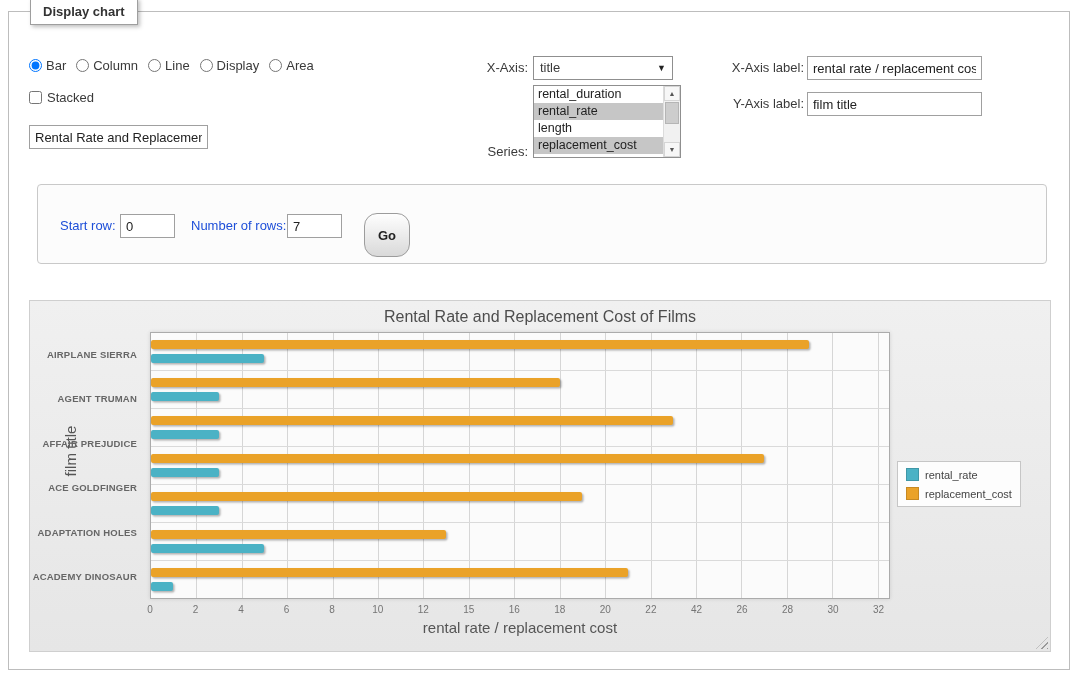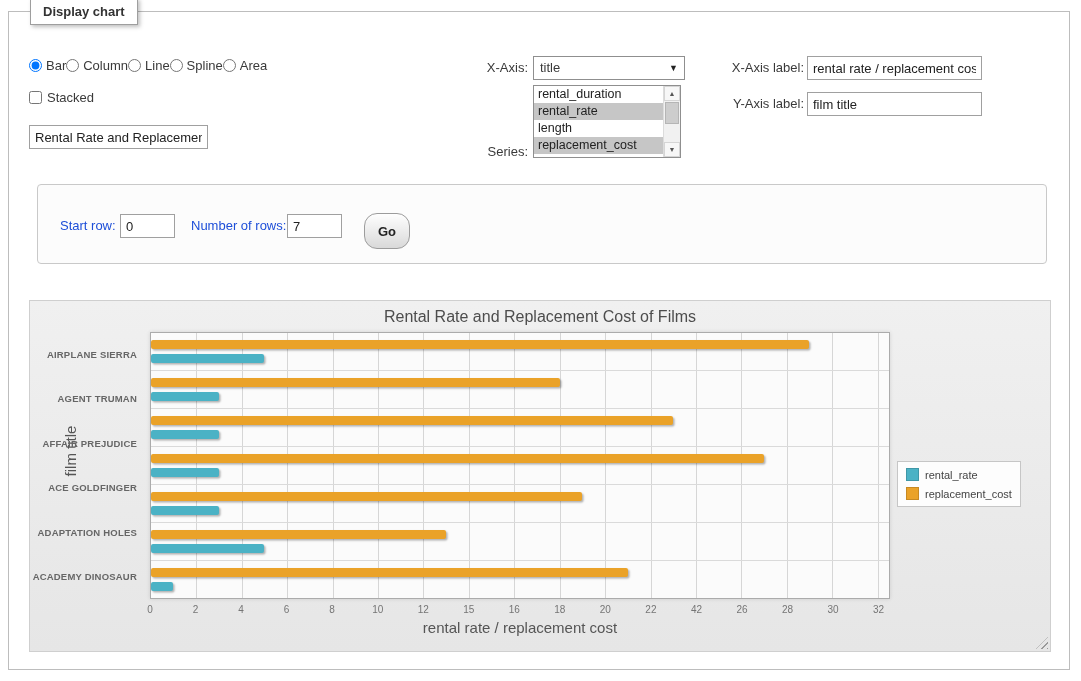--- a/index.html
+++ b/index.html
@@ -7,35 +7,35 @@
   body { font-family: "Liberation Sans", sans-serif; color: #3a3a3a; }
   .page { position: relative; width: 1081px; height: 681px; background: #fff; overflow: hidden; }
 
   .outer-box { position: absolute; left: 8px; top: 11px; width: 1062px; height: 659px;
                border: 1px solid #bdbdbd; background: #fff; }
   .legend-box { position: absolute; left: 21px; top: -14px; background: #fff; border: 1px solid #9e9e9e;
                 padding: 5px 12px; font-size: 13px; font-weight: bold; color: #333;
                 box-shadow: 2px 2px 4px rgba(0,0,0,0.25); }
 
   
-  .radio-row { position: absolute; left: 20px; top: 46px; display: flex; align-items: center; font-size: 13px; }
+  .radio-row { position: absolute; left: 20px; top: 46px; display: flex; gap: 10px; align-items: center; font-size: 13px; }
   .rb { display: flex; align-items: center; gap: 4px; cursor: pointer; }
   .rb input { margin: 0; }
   .stacked-row { position: absolute; left: 20px; top: 78px; display: flex; align-items: center; gap: 5px; font-size: 13px; cursor: pointer; }
   .txt { border: 1px solid #a0a0a0; height: 24px; font-size: 13px; padding: 0 5px; color: #222;
          font-family: "Liberation Sans", sans-serif; background: #fff; }
   .title-input { position: absolute; left: 20px; top: 113px; width: 179px; }
 
   .fld-label { position: absolute; height: 24px; line-height: 24px; font-size: 13px; text-align: right; color: #3a3a3a; }
   .lbl-xaxis   { left: 380px; top: 44px; width: 139px; }
   .lbl-series  { left: 380px; top: 128px; width: 139px; }
   .lbl-xlabel  { left: 628px; top: 44px; width: 167px; }
   .lbl-ylabel  { left: 628px; top: 80px; width: 167px; }
 
-  .select { position: absolute; left: 524px; top: 44px; width: 152px; height: 24px; border: 1px solid #8f8f8f;
+  .select { position: absolute; left: 524px; top: 44px; width: 140px; height: 24px; border: 1px solid #8f8f8f;
             background: #fff; font-size: 13px; line-height: 22px; padding: 0 20px 0 6px; cursor: pointer; }
   .select-arrow { position: absolute; right: 6px; top: 0; line-height: 22px; font-size: 9px; color: #222; }
 
   .listbox { position: absolute; left: 524px; top: 73px; width: 148px; height: 73px; border: 1px solid #8f8f8f;
              background: #fff; overflow: hidden; }
   .lb-options { position: absolute; left: 0; top: 0; right: 17px; bottom: 0; overflow: hidden; }
   .opt { height: 17px; line-height: 17px; font-size: 12.5px; padding: 0 4px; white-space: nowrap; cursor: default; color: #222; }
   .opt.sel { background: #c6c6c6; }
   .lb-scroll { position: absolute; top: 0; right: 0; width: 17px; bottom: 0; background: #f1f1f1; border-left: 1px solid #dcdcdc; }
   .lb-arrow { position: absolute; left: 0; right: 0; height: 15px; background: #f7f7f7; border: 1px solid #d5d5d5;
@@ -47,21 +47,21 @@
   .ylabel-input { position: absolute; left: 798px; top: 80px; width: 175px; }
 
   
   .rows-panel { position: absolute; left: 28px; top: 172px; width: 1010px; height: 80px;
                 border: 1px solid #c9c9c9; border-radius: 4px; background: #fcfcfc; }
   .rp-label { position: absolute; height: 24px; line-height: 24px; font-size: 13px; color: #1d4ed8; }
   .rp-start-label { left: 22px; top: 29px; }
   .rp-count-label { left: 153px; top: 29px; }
   .rp-start-input { position: absolute; left: 82px; top: 29px; width: 55px; }
   .rp-count-input { position: absolute; left: 249px; top: 29px; width: 55px; }
-  .go-btn { position: absolute; left: 326px; top: 28px; height: 36px; padding: 0 13px; font-size: 13px; font-weight: 600;
+  .go-btn { position: absolute; left: 326px; top: 28px; height: 44px; padding: 0 13px; font-size: 13px; font-weight: 600;
             color: #222; border: 1px solid #9c9c9c; border-radius: 13px; cursor: pointer;
             background: linear-gradient(#fefefe, #d9d9d9); font-family: "Liberation Sans", sans-serif; }
 
   
   .chart-panel { position: absolute; left: 20px; top: 288px; width: 1022px; height: 352px;
                  background: linear-gradient(#f0f0f0, #e6e6e6); border: 1px solid #cfcfcf; }
   .chart-title { position: absolute; left: 0; top: 7px; width: 100%; text-align: center; font-size: 16px; color: #4d4d4d; }
   .plot { position: absolute; left: 120px; top: 31px; width: 740px; height: 267px; background: #fbfbfb;
           border: 1px solid #ababab; box-shadow: 0 0 4px rgba(0,0,0,0.12); }
   .gridline-v { position: absolute; top: 0; bottom: 0; width: 1px; background: #d6d6d6; }
@@ -101,21 +101,21 @@
         <label class="rb">
           <input type="radio" name="chartType" style="">
           <span>Column</span>
         </label>
         <label class="rb">
           <input type="radio" name="chartType" style="">
           <span>Line</span>
         </label>
         <label class="rb">
           <input type="radio" name="chartType" style="">
-          <span>Spline</span>
+          <span>Display</span>
         </label>
         <label class="rb">
           <input type="radio" name="chartType" style="">
           <span>Area</span>
         </label>
       </div>
 
     <label class="stacked-row">
       <input type="checkbox" style="">
       <span>Stacked</span>

